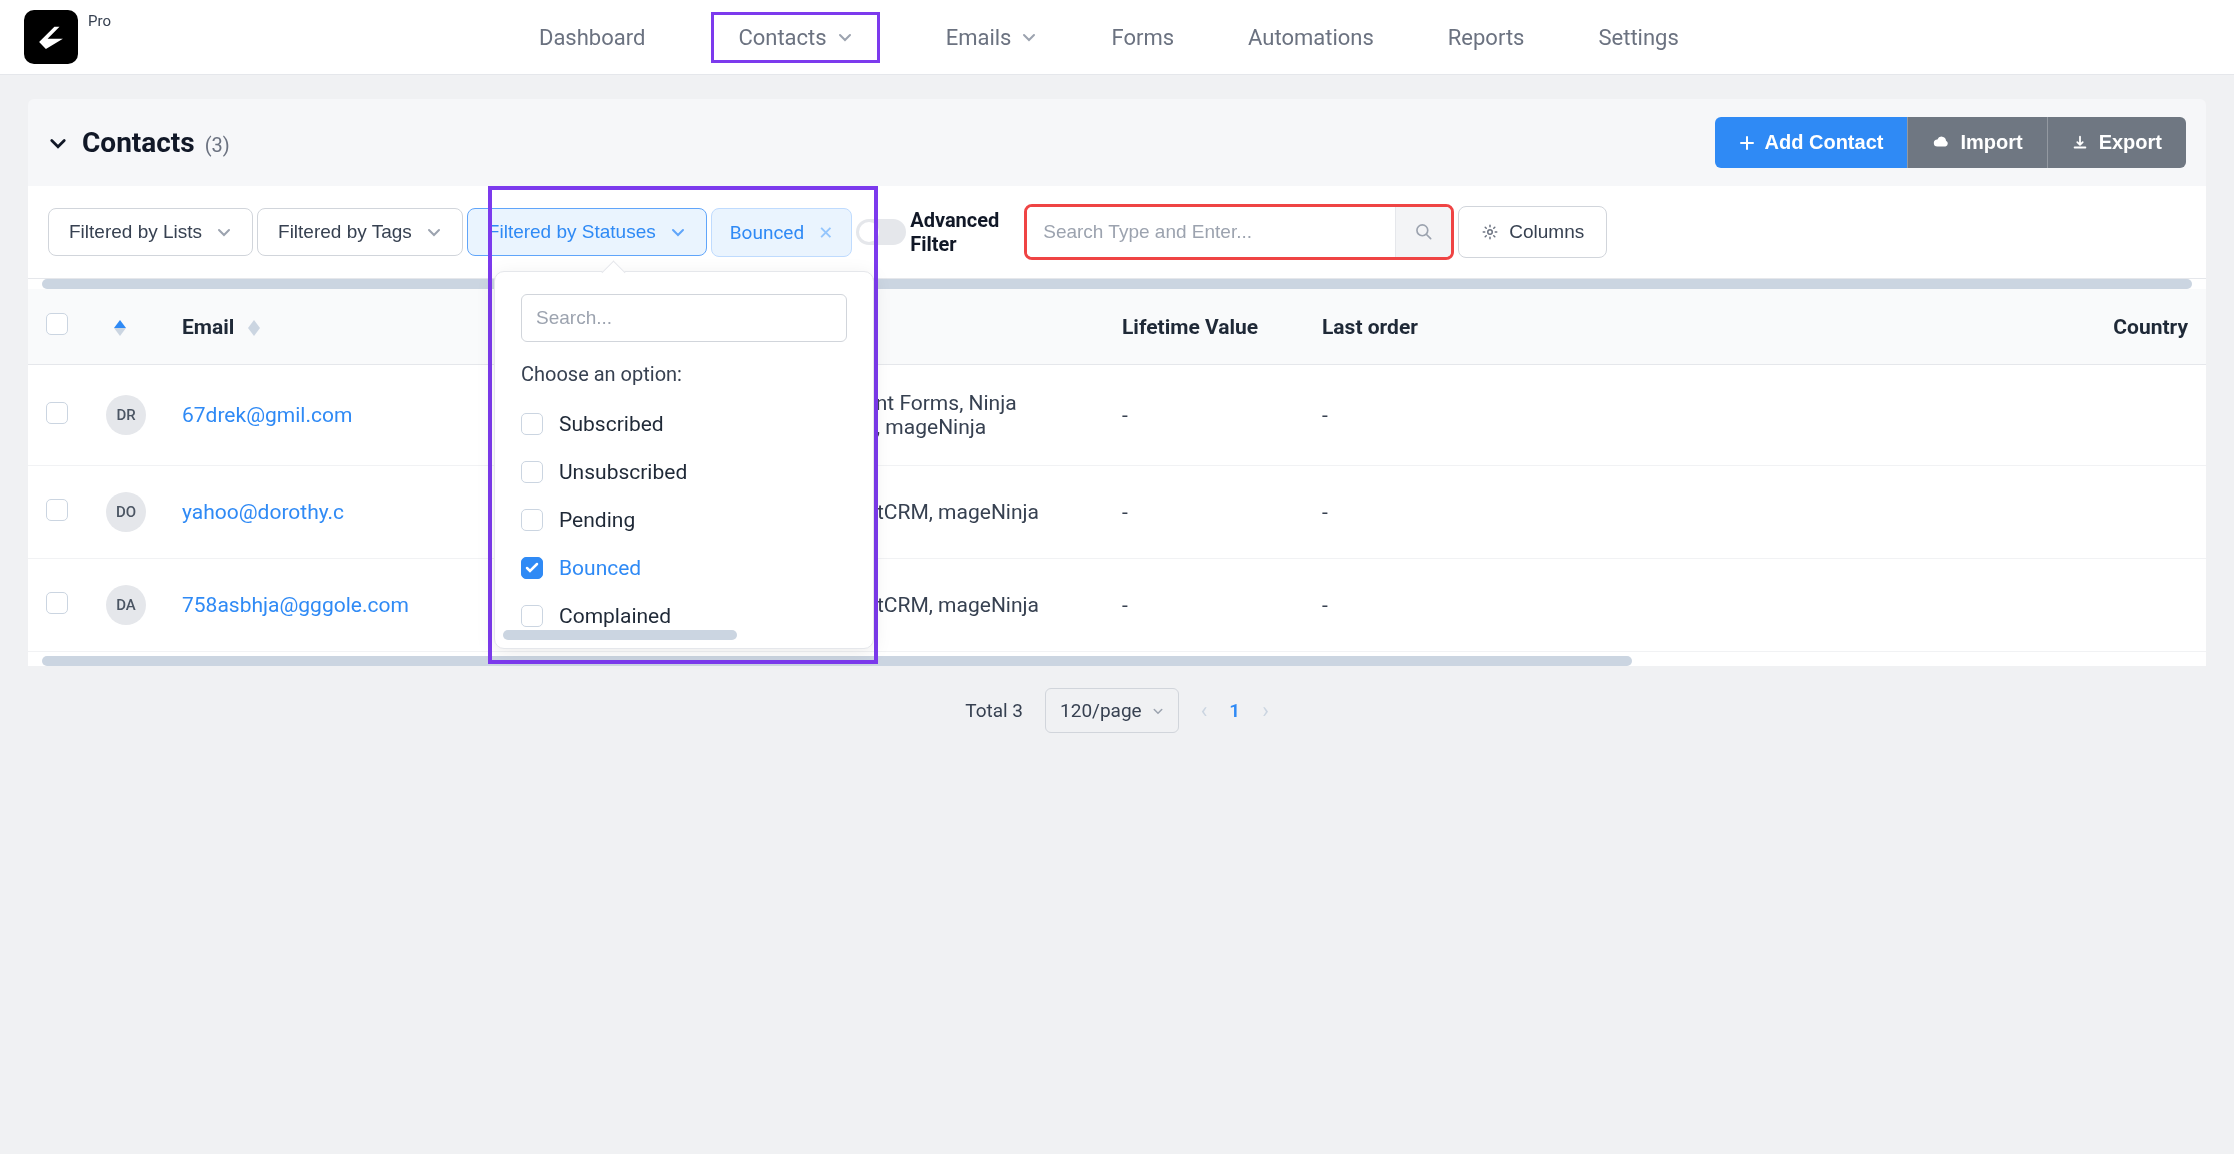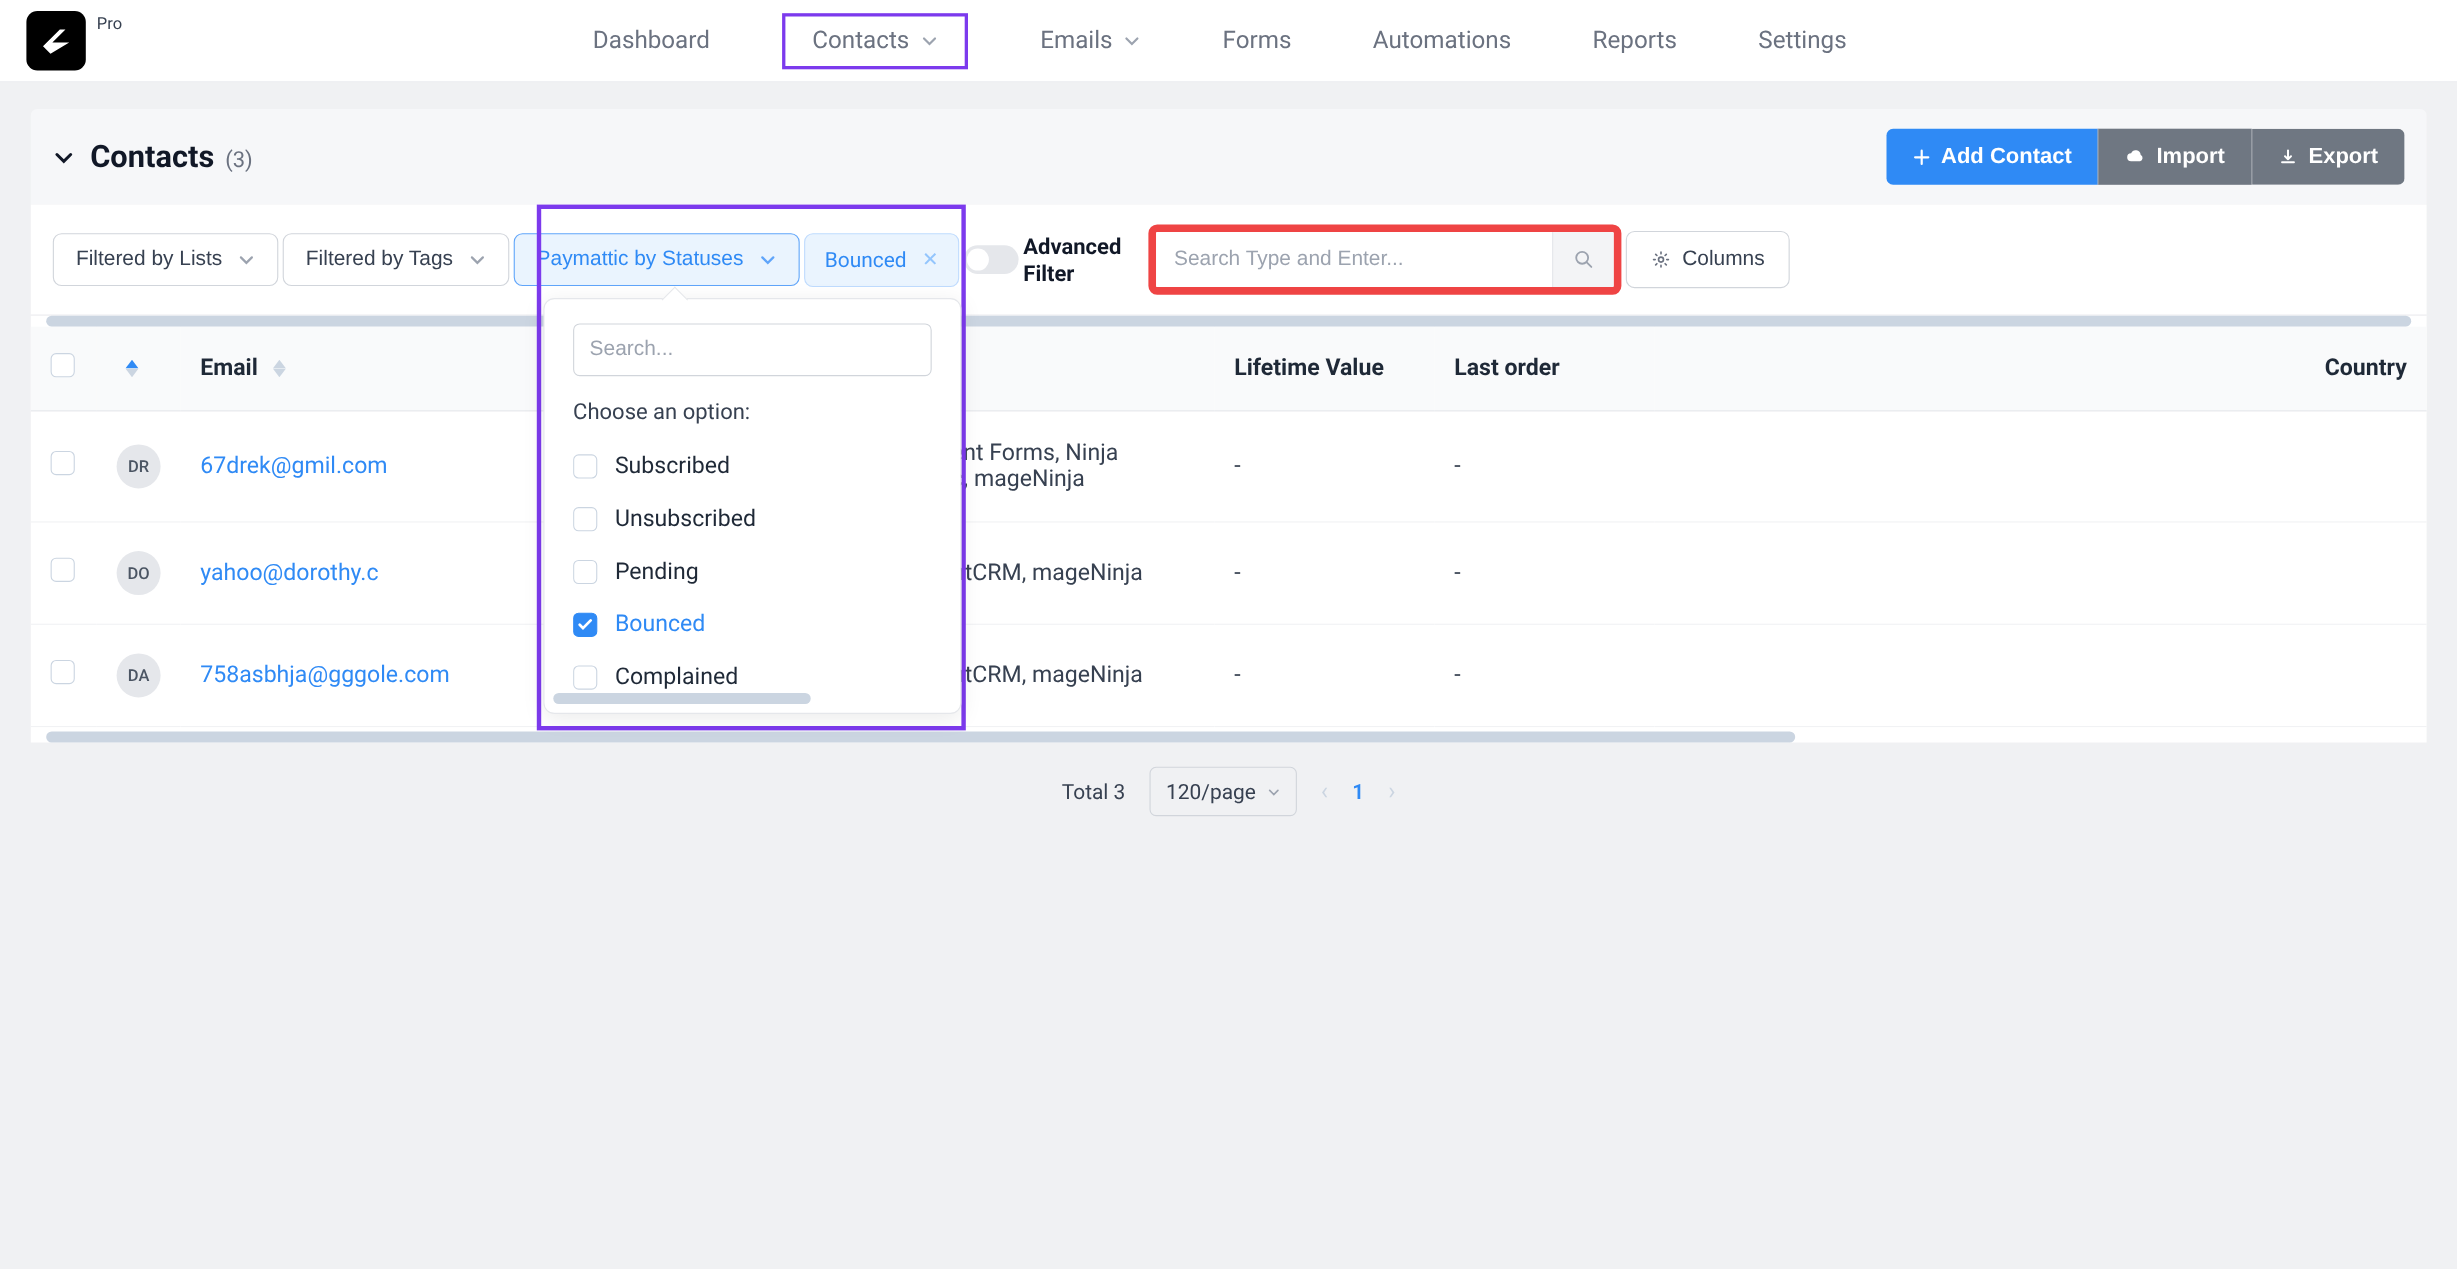--- a/index.html
+++ b/index.html
@@ -109,21 +109,21 @@
   background: #e5e7eb; position: relative; cursor: pointer;
 }
 .switch::after {
   content: ""; position: absolute; left: 3px; top: 3px;
   width: 20px; height: 20px; border-radius: 50%; background: #fff;
 }
 .adv-filter-label { font-size: 20px; font-weight: 700; color: #111827; line-height: 1.2; max-width: 110px; }
 .search-box {
   flex: 1; max-width: 430px;
   display: flex; align-items: stretch;
-  border: 7px solid #ef4444; border-radius: 8px;
+  border: 3px solid #ef4444; border-radius: 8px;
   overflow: hidden;
 }
 .search-box input {
   flex: 1; border: none; padding: 14px 16px; font-size: 19px; color: #374151; outline: none;
 }
 .search-box input::placeholder { color: #9ca3af; }
 .search-btn {
   width: 56px; background: #f3f4f6; border: none; border-left: 1px solid #e5e7eb;
   display: flex; align-items: center; justify-content: center; cursor: pointer; color: #9ca3af;
 }
@@ -333,21 +333,21 @@
           <path d="M3 6l5 5 5-5" stroke="#9ca3af" stroke-width="2" fill="none" stroke-linecap="round"></path>
         </svg>
     </button>
     <button class="filter-pill">
       <span>Filtered by Tags</span>
       <svg class="icon-chev-down" viewBox="0 0 16 16">
           <path d="M3 6l5 5 5-5" stroke="#9ca3af" stroke-width="2" fill="none" stroke-linecap="round"></path>
         </svg>
     </button>
     <button class="filter-pill active">
-      <span>Paymattic by Statuses</span>
+      <span>Filtered by Statuses</span>
       <svg class="icon-chev-down" viewBox="0 0 16 16">
           <path d="M3 6l5 5 5-5" stroke="#60a5fa" stroke-width="2" fill="none" stroke-linecap="round"></path>
         </svg>
     </button>
     <div class="filter-tag">
       <span>Bounced</span>
       <span class="x">✕</span>
     </div>
     <div class="switch"></div>
     <div class="adv-filter-label">Advanced Filter</div>

